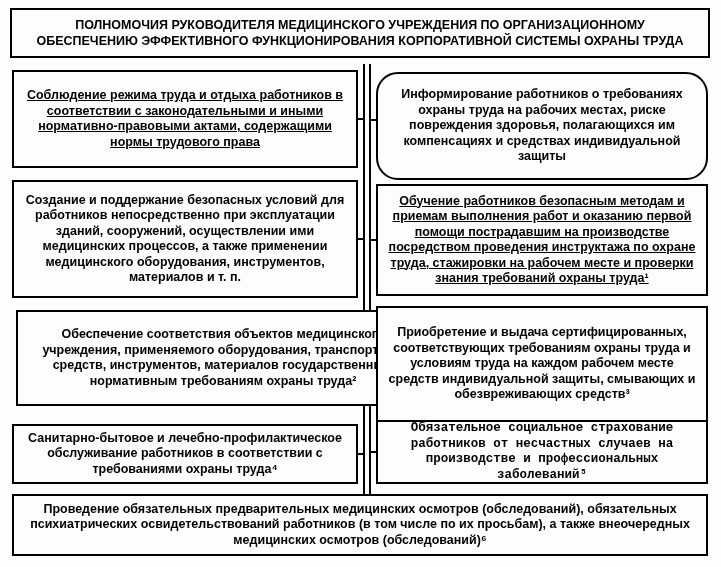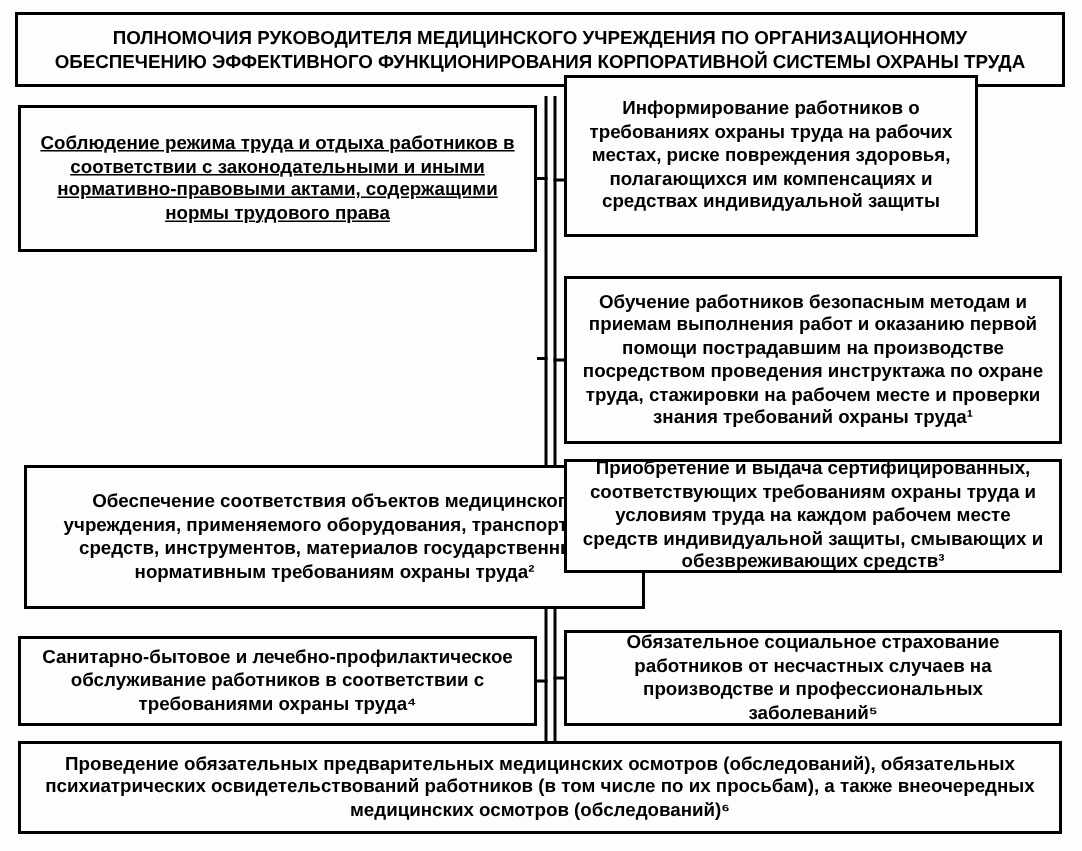--- a/index.html
+++ b/index.html
@@ -32,24 +32,24 @@
   .title-box {
     left: 10px; top: 8px; width: 700px; height: 50px;
     font-size: 12.5px;
     line-height: 1.3;
     padding: 3px 18px;
   }
   .b-l1 { left: 12px; top: 70px;  width: 346px; height: 98px; text-decoration: underline; }
   .b-l2 { left: 12px; top: 180px; width: 346px; height: 118px; }
   .b-l3 { left: 16px; top: 310px; width: 414px; height: 96px; }
   .b-l4 { left: 12px; top: 424px; width: 346px; height: 60px; }
-  .b-r1 { left: 376px; top: 50px;  width: 276px; height: 108px; }
-  .b-r2 { left: 376px; top: 184px; width: 332px; height: 112px; }
-  .b-r3 { left: 376px; top: 306px; width: 332px; height: 76px; }
-  .b-r4 { left: 376px; top: 420px; width: 332px; height: 64px; }
+  .b-r1 { left: 376px; top: 72px;  width: 332px; height: 108px; border-radius: 22px; }
+  .b-r2 { left: 376px; top: 184px; width: 332px; height: 112px; text-decoration: underline; }
+  .b-r3 { left: 376px; top: 306px; width: 332px; height: 116px; }
+  .b-r4 { left: 376px; top: 420px; width: 332px; height: 64px; font-family: Liberation Mono, monospace; }
   .b-bottom { left: 12px; top: 494px; width: 696px; height: 62px; text-align: center; }
   .vline {
     position: absolute;
     width: 2px;
     top: 64px;
     height: 430px;
     background: #000;
   }
   .vl-left  { left: 363px; }
   .vl-right { left: 369px; }
@@ -82,20 +82,21 @@
   <div class="hstub st-l st-l1"></div>
   <div class="hstub st-l st-l2"></div>
   <div class="hstub st-l st-l3"></div>
   <div class="hstub st-l st-l4"></div>
   <div class="hstub st-r st-r1"></div>
   <div class="hstub st-r st-r2"></div>
   <div class="hstub st-r st-r3"></div>
   <div class="hstub st-r st-r4"></div>
 
   <div class="box b-l1">Соблюдение режима труда и отдыха работников в соответствии с законодательными и иными нормативно-правовыми актами, содержащими нормы трудового права</div>
+  <div class="box b-l2">Создание и поддержание безопасных условий для работников непосредственно при эксплуатации зданий, сооружений, осуществлении ими медицинских процессов, а также применении медицинского оборудования, инструментов, материалов и т. п.</div>
   <div class="box b-l3">Обеспечение соответствия объектов медицинского учреждения, применяемого оборудования, транспортных средств, инструментов, материалов государственным нормативным требованиям охраны труда²</div>
   <div class="box b-l4">Санитарно-бытовое и лечебно-профилактическое обслуживание работников в соответствии с требованиями охраны труда⁴</div>
 
   <div class="box b-r1">Информирование работников о требованиях охраны труда на рабочих местах, риске повреждения здоровья, полагающихся им компенсациях и средствах индивидуальной защиты</div>
   <div class="box b-r2">Обучение работников безопасным методам и приемам выполнения работ и оказанию первой помощи пострадавшим на производстве посредством проведения инструктажа по охране труда, стажировки на рабочем месте и проверки знания требований охраны труда¹</div>
   <div class="box b-r3">Приобретение и выдача сертифицированных, соответствующих требованиям охраны труда и условиям труда на каждом рабочем месте средств индивидуальной защиты, смывающих и обезвреживающих средств³</div>
   <div class="box b-r4">Обязательное социальное страхование работников от несчастных случаев на производстве и профессиональных заболеваний⁵</div>
 
   <div class="box b-bottom">Проведение обязательных предварительных медицинских осмотров (обследований), обязательных психиатрических освидетельствований работников (в том числе по их просьбам), а также внеочередных медицинских осмотров (обследований)⁶</div>
 

